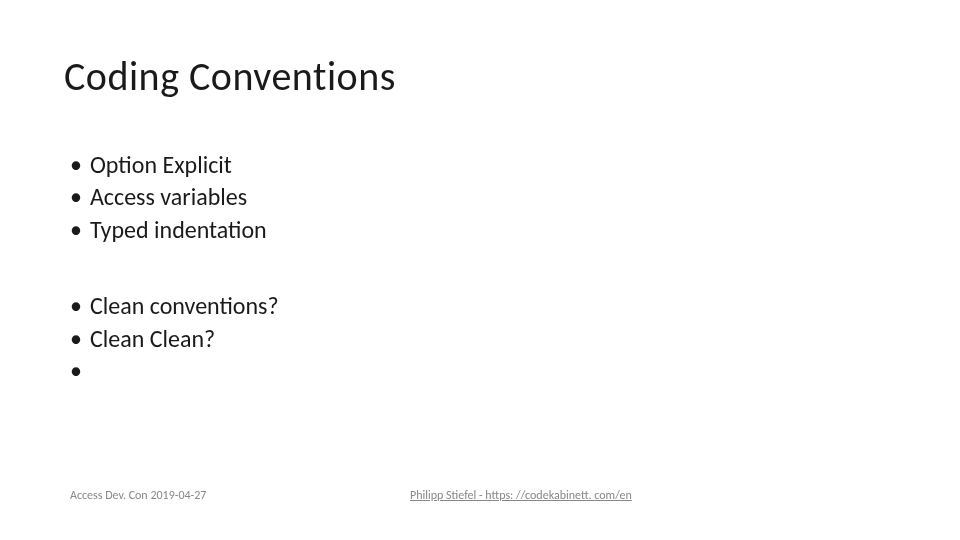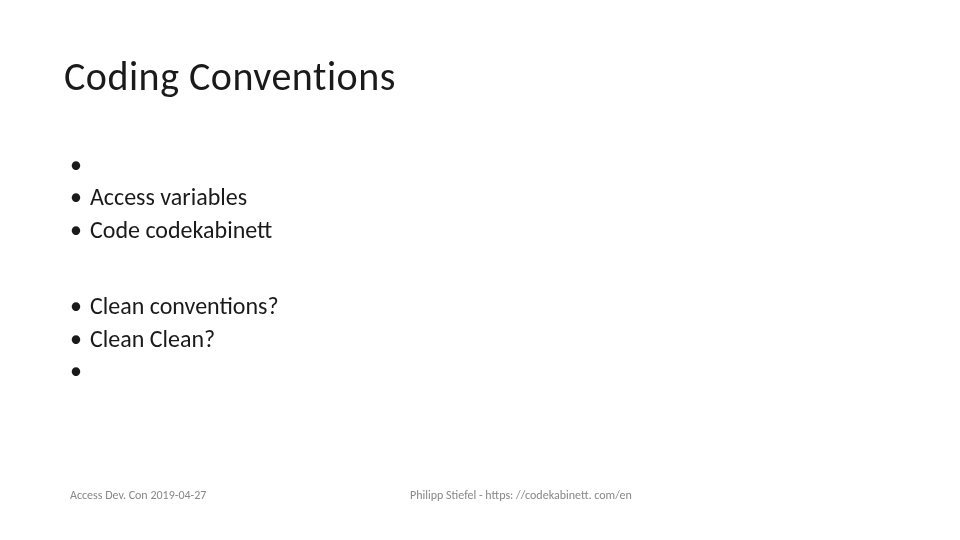--- a/index.html
+++ b/index.html
@@ -54,40 +54,42 @@
       padding: 0 64px 0 70px;
       display: flex;
       font-size: 12px;
       color: #888888;
     }
     .footer-left {
       width: 340px;
     }
     .footer-right {
       flex: 1;
+      text-decoration: underline;
     }
   </style>
 </head>
 <body>
 
 <div class="slide">
   <h1 class="title">Coding Conventions</h1>
 
   <div class="content">
     <div class="bullet-group">
       <div class="bullet-item">
         <span class="bullet-marker">•</span>
+        <span>Option Explicit</span>
       </div>
       <div class="bullet-item">
         <span class="bullet-marker">•</span>
         <span>Access variables</span>
       </div>
       <div class="bullet-item">
         <span class="bullet-marker">•</span>
-        <span>Code codekabinett</span>
+        <span>Typed indentation</span>
       </div>
     </div>
 
     <div class="bullet-group">
       <div class="bullet-item">
         <span class="bullet-marker">•</span>
         <span>Clean conventions?</span>
       </div>
       <div class="bullet-item">
         <span class="bullet-marker">•</span>

